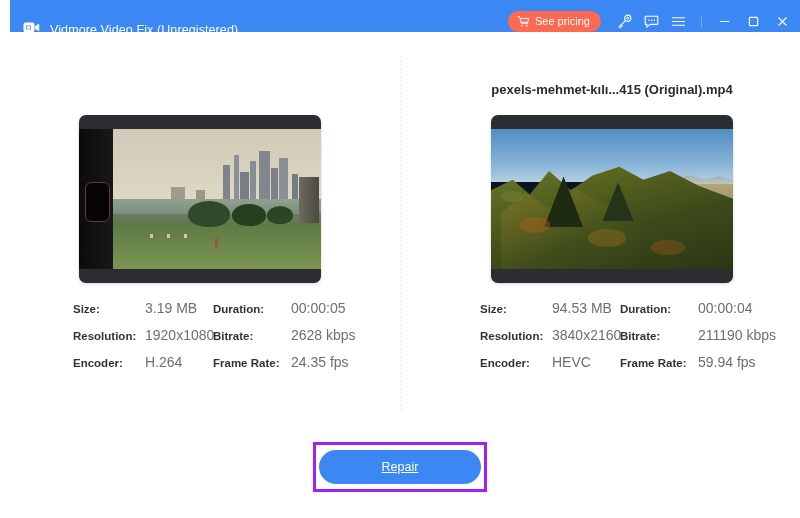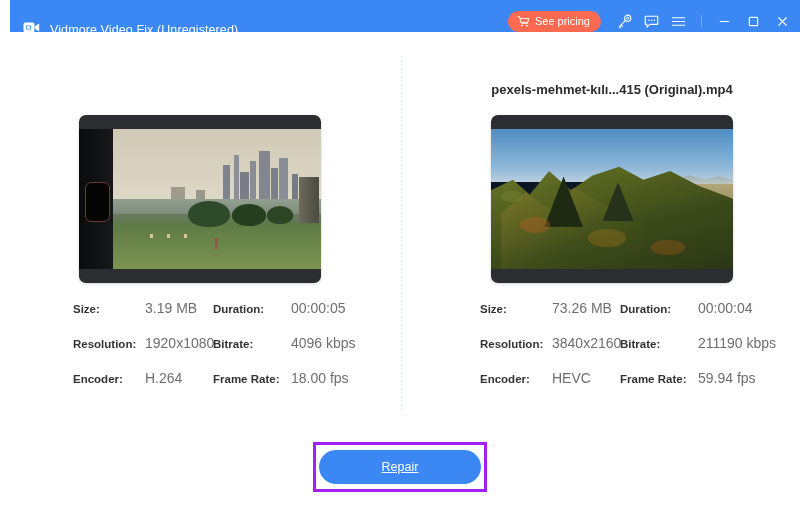--- a/index.html
+++ b/index.html
@@ -178,21 +178,21 @@
   .patch.p1{ left:12%; bottom:26%; width:30px; height:16px; }
   .patch.p2{ left:40%; bottom:16%; width:38px; height:18px; background:rgba(152,112,28,.4); }
   .patch.p3{ left:66%; bottom:10%; width:34px; height:15px; background:rgba(170,88,26,.35); }
   .patch.p4{ left:4%; bottom:48%; width:22px; height:11px; background:rgba(120,130,48,.45); }
 
   
   .meta{
     position:absolute; top:268px; left:0; width:400px;
     padding-left:73px;
     display:grid; grid-template-columns:72px 68px 78px auto;
-    row-gap:19px; align-items:baseline;
+    row-gap:11px; align-items:baseline;
   }
   .panel.right .meta{ padding-left:68px; }
   .meta .k{ font-size:11.5px; font-weight:bold; color:#333333; white-space:nowrap; }
   .meta .v{ font-size:14px; color:#6e6e6e; white-space:nowrap; }
 
   
   .repair-zone{
     position:absolute; left:313px; top:410px; width:174px; height:50px;
     border:3px solid #a320f0; background:transparent;
   }
@@ -313,26 +313,26 @@
 
     <div class="meta">
       <div class="k">Size:</div>
       <div class="v">3.19 MB</div>
       <div class="k">Duration:</div>
       <div class="v">00:00:05</div>
 
       <div class="k">Resolution:</div>
       <div class="v">1920x1080</div>
       <div class="k">Bitrate:</div>
-      <div class="v">4096 kbps</div>
+      <div class="v">2628 kbps</div>
 
       <div class="k">Encoder:</div>
       <div class="v">H.264</div>
       <div class="k">Frame Rate:</div>
-      <div class="v">18.00 fps</div>
+      <div class="v">24.35 fps</div>
     </div>
   </div>
 
   <div class="panel right">
     <div class="vid-title">pexels-mehmet-kılı...415 (Original).mp4</div>
 
     <div class="thumb-wrap">
       <div class="thumb-inner">
         <div class="art-mtn">
           <div class="mtn-sky"></div>
@@ -345,21 +345,21 @@
           <div class="patch p1"></div>
             <div class="patch p2"></div>
           <div class="patch p3"></div>
             <div class="patch p4"></div>
         </div>
       </div>
     </div>
 
     <div class="meta">
       <div class="k">Size:</div>
-      <div class="v">73.26 MB</div>
+      <div class="v">94.53 MB</div>
       <div class="k">Duration:</div>
       <div class="v">00:00:04</div>
 
       <div class="k">Resolution:</div>
       <div class="v">3840x2160</div>
       <div class="k">Bitrate:</div>
       <div class="v">211190 kbps</div>
 
       <div class="k">Encoder:</div>
       <div class="v">HEVC</div>

